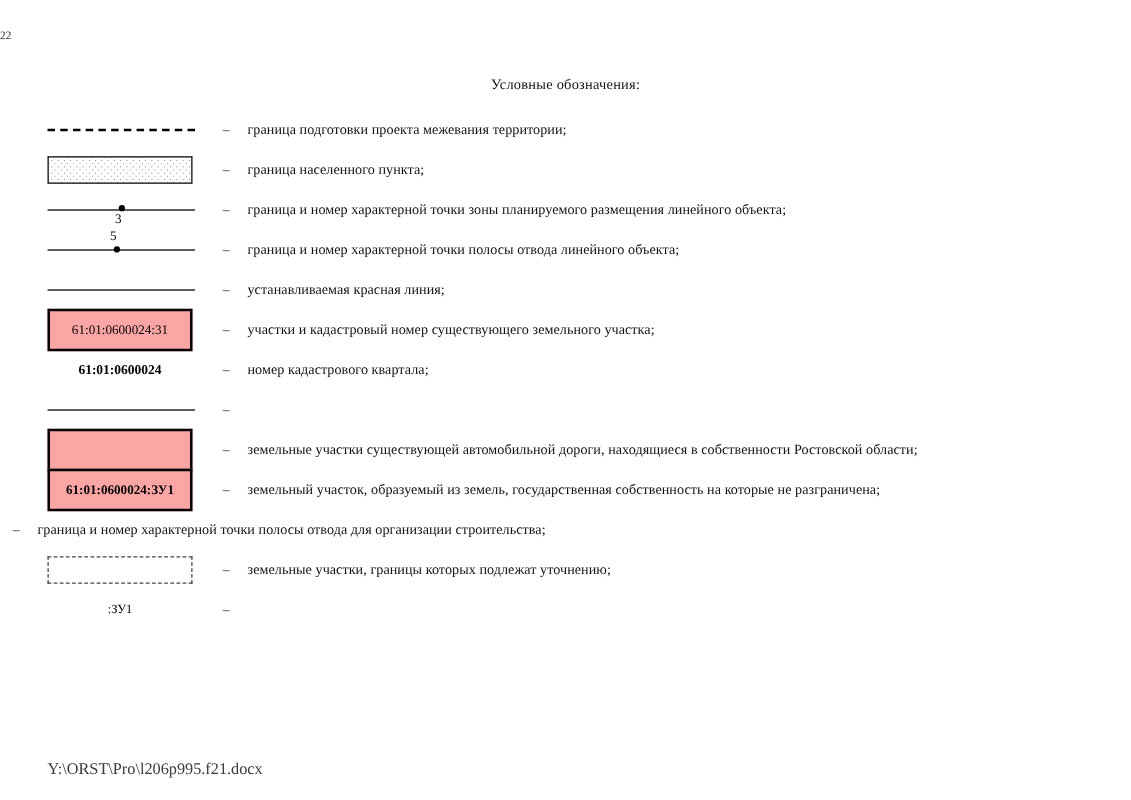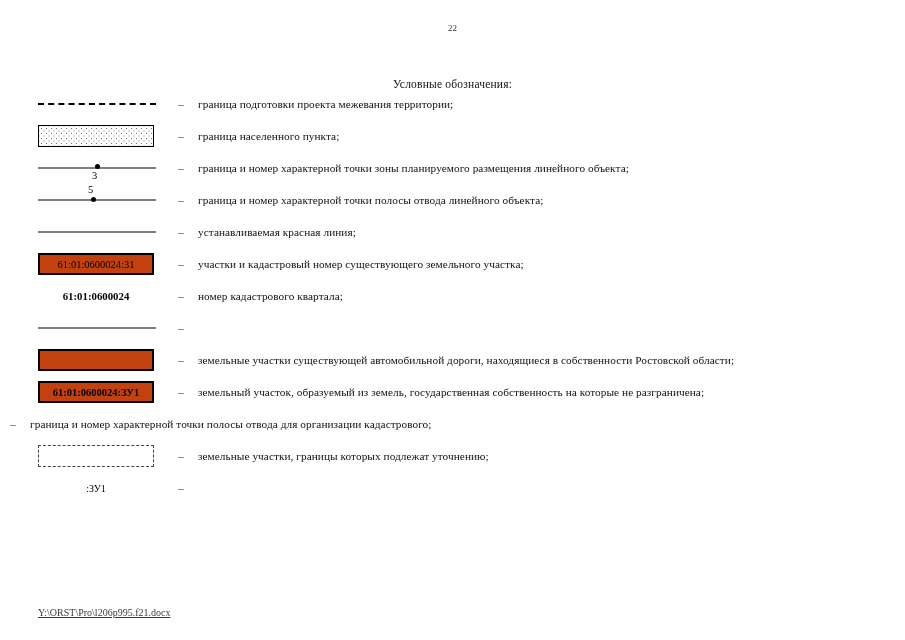--- a/index.html
+++ b/index.html
@@ -20,35 +20,33 @@
     position: relative;
     width: 905px;
     height: 640px;
   }
 
   .page-number {
     position: absolute;
     top: 23px;
     left: 0;
     width: 905px;
-    text-align: center;
     font-size: 9px;
     color: #333;
   }
 
   .legend-title {
     position: absolute;
     top: 62px;
     left: 0;
     width: 905px;
     text-align: center;
     font-size: 11.5px;
     color: #111;
     letter-spacing: 0.2px;
-    margin-top: 16px;
   }
 
   .legend {
     position: absolute;
     top: 88px;
     left: 0;
     width: 905px;
   }
 
   .legend-row {
@@ -146,23 +144,23 @@
     font-size: 10.5px;
     color: #000;
   }
 
   .sym-box-thick {
     position: absolute;
     left: 0;
     top: 50%;
     transform: translateY(-50%);
     width: 116px;
-    height: 22px;
+    height: 34px;
     border: 2.2px solid #000;
-    background: #c2410c;
+    background: #fca5a5;
     box-sizing: border-box;
     display: flex;
     align-items: center;
     justify-content: center;
   }
 
   .sym-box-thick .boxlabel {
     font-size: 10.5px;
     color: #000;
     white-space: nowrap;
@@ -196,24 +194,23 @@
   }
 
   .sym-plain-text.bold { font-weight: bold; }
 
   .sym-plain-text.small { font-size: 10px; }
 
   .footer-path {
     position: absolute;
     left: 38px;
     top: 607px;
-    font-size: 10px;
+    font-size: 13px;
     color: #3a3a3a;
     font-family: "Liberation Serif", "DejaVu Serif", serif;
-    text-decoration: underline;
   }
 </style>
 </head>
 <body>
 
 <div class="page">
 
   <div class="page-number">22</div>
 
   <div class="legend-title">Условные обозначения:</div>
@@ -304,21 +301,21 @@
         <div class="sym-box-thick">
           <span class="boxlabel bold">61:01:0600024:ЗУ1</span>
         </div>
       </div>
       <div class="dash-cell">–</div>
       <div class="desc-cell">земельный участок, образуемый из земель, государственная собственность на которые не разграничена;</div>
     </div>
 
     <div class="legend-row">
       <div class="dash-cell">–</div>
-      <div class="desc-cell">граница и номер характерной точки полосы отвода для организации кадастрового;</div>
+      <div class="desc-cell">граница и номер характерной точки полосы отвода для организации строительства;</div>
     </div>
 
     <div class="legend-row">
       <div class="sym-cell">
         <div class="sym-box-dashed"></div>
       </div>
       <div class="dash-cell">–</div>
       <div class="desc-cell">земельные участки, границы которых подлежат уточнению;</div>
     </div>
 

